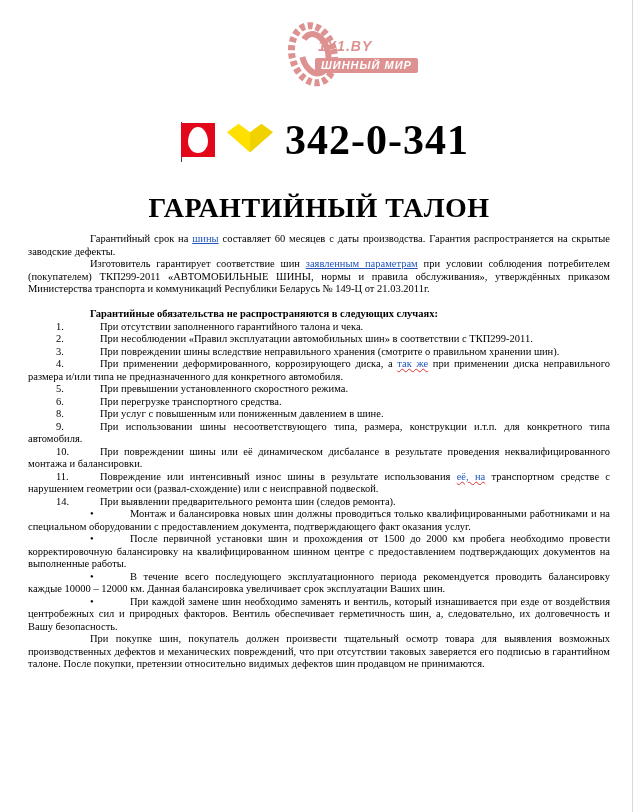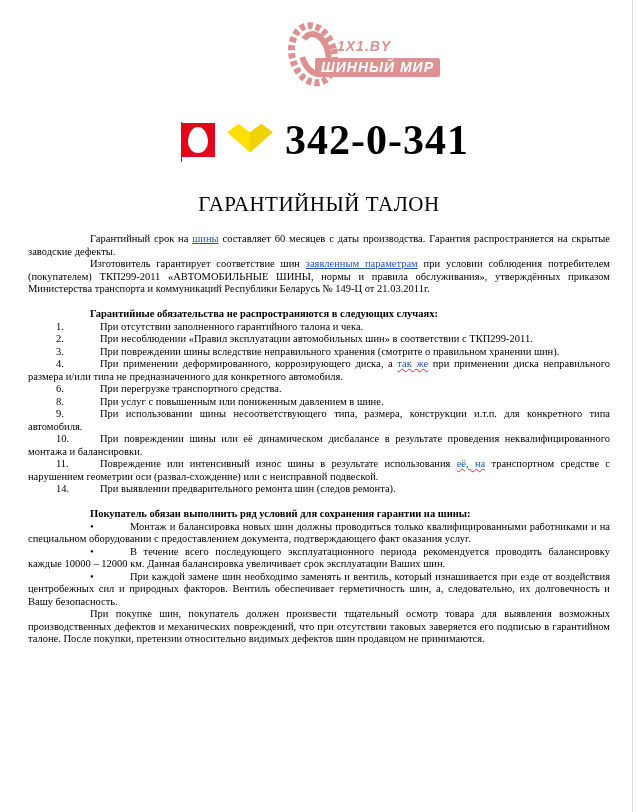--- a/index.html
+++ b/index.html
@@ -3,36 +3,36 @@
 <meta charset="utf-8">
 <style>
   html,body{margin:0;padding:0;}
   body{
     width:638px;height:812px;background:#ffffff;position:relative;overflow:hidden;
     font-family:"Liberation Serif", serif;color:#000;
   }
   .page-edge{position:absolute;top:0;bottom:0;right:5px;width:1px;background:#d9d9d9;}
   
   .logo{position:absolute;top:14px;left:288px;width:106px;height:74px;}
-  .logo-brand{position:absolute;left:49px;top:24px;font-family:"Liberation Sans",sans-serif;
+  .logo-brand{position:absolute;left:30px;top:24px;font-family:"Liberation Sans",sans-serif;
     font-weight:bold;font-style:italic;font-size:14px;letter-spacing:1px;color:#de9191;}
   .logo-badge{position:absolute;left:27px;top:44px;background:#de9191;color:#fff;
     font-family:"Liberation Sans",sans-serif;font-weight:bold;font-style:italic;
-    font-size:14px;letter-spacing:1px;padding:1px 6px 2px 6px;border-radius:2px;white-space:nowrap;}
+    font-size:11px;letter-spacing:1px;padding:1px 6px 2px 6px;border-radius:2px;white-space:nowrap;}
   
   .phone-row{position:absolute;top:114px;left:0;width:638px;height:52px;
     display:flex;align-items:center;justify-content:center;gap:12px;padding-left:12px;box-sizing:border-box;}
   .caret{position:absolute;left:181px;top:122px;width:1px;height:40px;background:#444;}
   .mts-box{width:34px;height:34px;background:#e2071a;position:relative;flex:0 0 auto;}
   .mts-egg{position:absolute;left:7px;top:4px;width:20px;height:26px;background:#fff;
     border-radius:50% 50% 50% 50% / 58% 58% 42% 42%;}
   .phone-number{font-size:42px;font-weight:bold;letter-spacing:1px;line-height:1;}
   
   .doc-title{position:absolute;top:192px;left:0;width:638px;text-align:center;
-    font-size:21px;font-weight:normal;letter-spacing:.5px;}
+    font-size:28px;font-weight:bold;letter-spacing:.5px;}
   
   .body-text{position:absolute;top:233px;left:28px;width:582px;
     font-size:10.5px;line-height:12.5px;text-align:justify;}
   .body-text p{margin:0;}
   .para{text-indent:62px;}
   .h{font-weight:bold;text-indent:62px;margin-top:12.5px !important;}
   .item{text-indent:28px;}
   .tab-num{display:inline-block;width:44px;text-indent:0;}
   .bullet{text-indent:62px;}
   .tab-bul{display:inline-block;width:40px;text-indent:0;}
@@ -79,29 +79,30 @@
   <p class="para"><span>Гарантийный срок на </span><a class="link">шины</a><span> составляет 60 месяцев с даты производства. Гарантия распространяется на скрытые заводские дефекты.</span></p>
 
   <p class="para"><span>Изготовитель гарантирует соответствие шин </span><a class="link sq">заявленным  параметрам</a><span> при условии соблюдения потребителем (покупателем) ТКП299-2011 «АВТОМОБИЛЬНЫЕ ШИНЫ, нормы и правила обслуживания», утверждённых приказом Министерства транспорта и коммуникаций Республики Беларусь № 149-Ц от 21.03.2011г.</span></p>
 
   <p class="h">Гарантийные обязательства не распространяются в следующих случаях:</p>
 
   <p class="item"><span class="tab-num">1.</span><span>При отсутствии заполненного гарантийного талона и чека.</span><span class="mark"></span><span></span></p>
   <p class="item"><span class="tab-num">2.</span><span>При несоблюдении «Правил эксплуатации автомобильных шин» в соответствии с ТКП299-2011.</span><span class="mark"></span><span></span></p>
   <p class="item"><span class="tab-num">3.</span><span>При повреждении шины вследствие неправильного хранения (смотрите о правильном хранении шин).</span><span class="mark"></span><span></span></p>
   <p class="item"><span class="tab-num">4.</span><span>При применении деформированного, коррозирующего диска, а </span><span class="mark">так же</span><span> при применении диска неправильного размера и/или типа не предназначенного для конкретного автомобиля.</span></p>
+  <p class="item"><span class="tab-num">5.</span><span>При превышении установленного скоростного режима.</span><span class="mark"></span><span></span></p>
   <p class="item"><span class="tab-num">6.</span><span>При перегрузке транспортного средства.</span><span class="mark"></span><span></span></p>
   <p class="item"><span class="tab-num">8.</span><span>При услуг с повышенным или пониженным давлением в шине.</span><span class="mark"></span><span></span></p>
   <p class="item"><span class="tab-num">9.</span><span>При использовании шины несоответствующего типа, размера, конструкции и.т.п. для конкретного типа автомобиля.</span><span class="mark"></span><span></span></p>
   <p class="item"><span class="tab-num">10.</span><span>При повреждении шины или её динамическом дисбалансе в результате проведения неквалифицированного монтажа и балансировки.</span><span class="mark"></span><span></span></p>
   <p class="item"><span class="tab-num">11.</span><span>Повреждение или интенсивный износ шины в результате использования </span><span class="mark">её, на</span><span> транспортном средстве с нарушением геометрии оси (развал-схождение) или с неисправной подвеской.</span></p>
   <p class="item"><span class="tab-num">14.</span><span>При выявлении предварительного ремонта шин (следов ремонта).</span><span class="mark"></span><span></span></p>
 
 
-  <p class="h">Покупатель обязан выполнить ряд условий для сохранения гарантии на шины:</p>
 
   <p class="bullet"><span class="tab-bul">•</span><span>Монтаж и балансировка новых шин должны проводиться только квалифицированными работниками и на специальном оборудовании с предоставлением документа, подтверждающего факт оказания услуг.</span></p>
+  <p class="bullet"><span class="tab-bul">•</span><span>После первичной установки шин и прохождения от 1500 до 2000 км пробега необходимо провести корректировочную балансировку на квалифицированном шинном центре с предоставлением подтверждающих документов на выполненные работы.</span></p>
   <p class="bullet"><span class="tab-bul">•</span><span>В течение всего последующего эксплуатационного периода рекомендуется проводить балансировку каждые 10000 – 12000 км. Данная балансировка увеличивает срок эксплуатации Ваших шин.</span></p>
   <p class="bullet"><span class="tab-bul">•</span><span>При каждой замене шин необходимо заменять и вентиль, который изнашивается при езде от воздействия центробежных сил и природных факторов. Вентиль обеспечивает герметичность шин, а, следовательно, их долговечность и Вашу безопасность.</span></p>
 
   <p class="para">При покупке шин, покупатель должен произвести тщательный осмотр товара для выявления возможных производственных дефектов и механических повреждений, что при отсутствии таковых заверяется его подписью в гарантийном талоне. После покупки, претензии относительно видимых дефектов шин продавцом не принимаются.</p>
 
 </div>
 
 </body></html>

